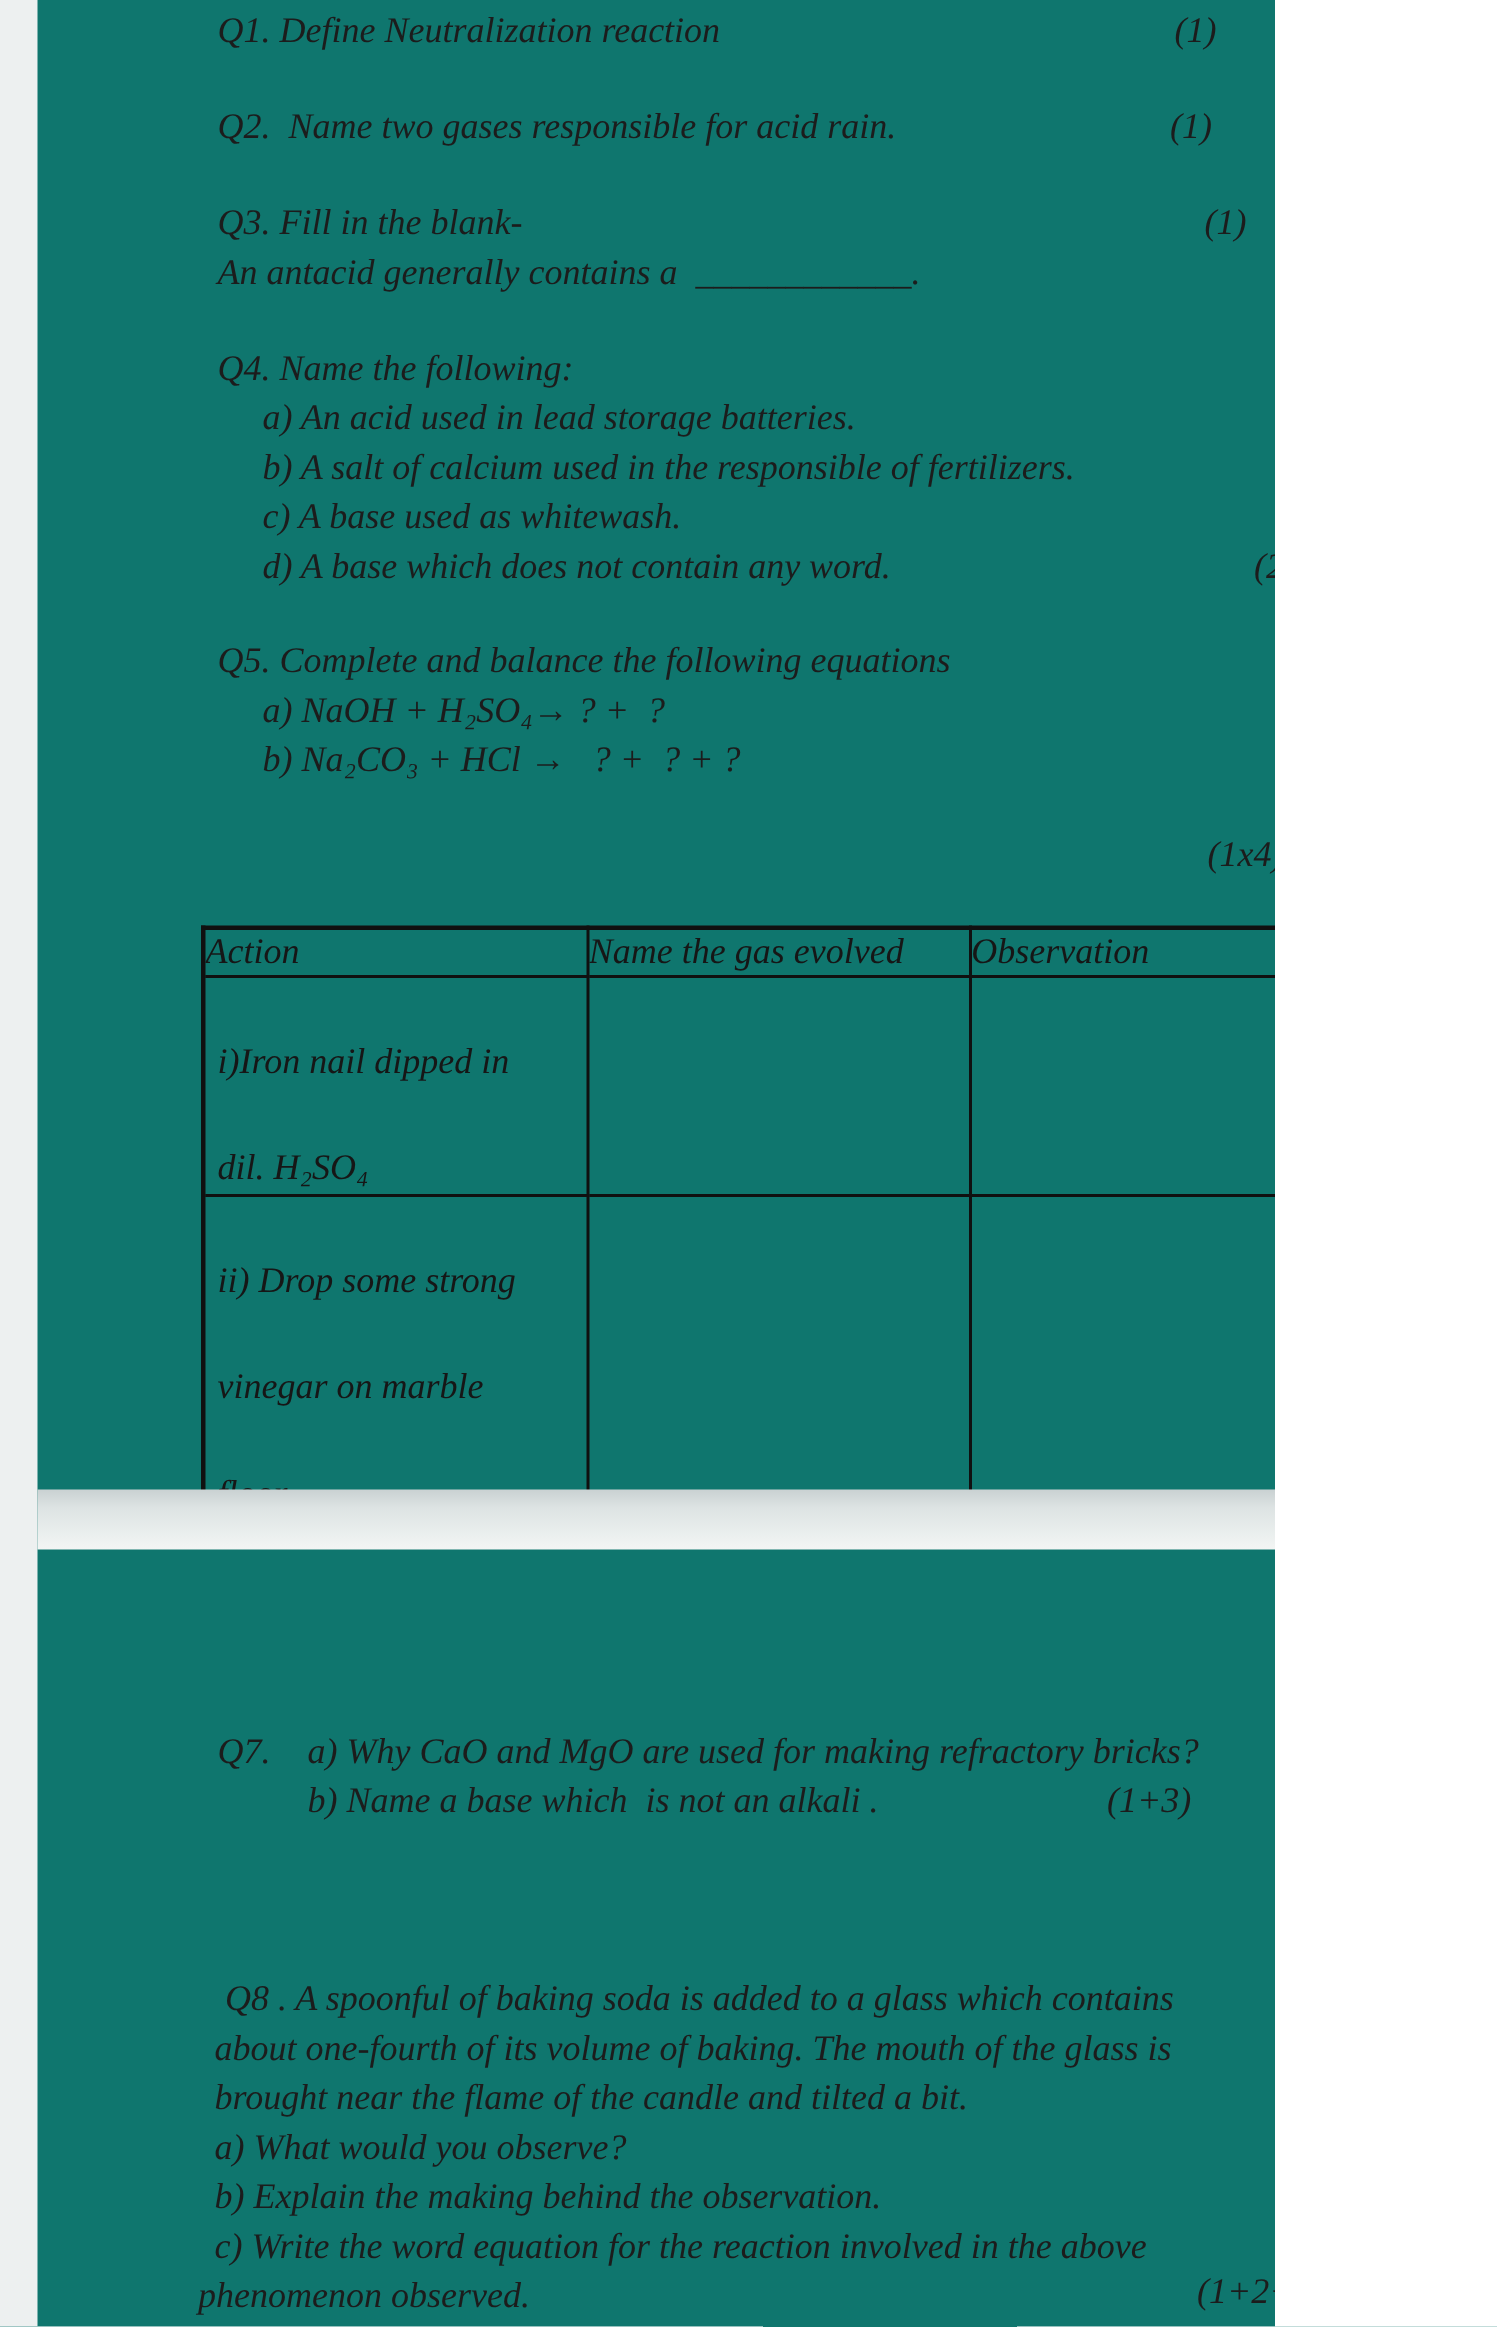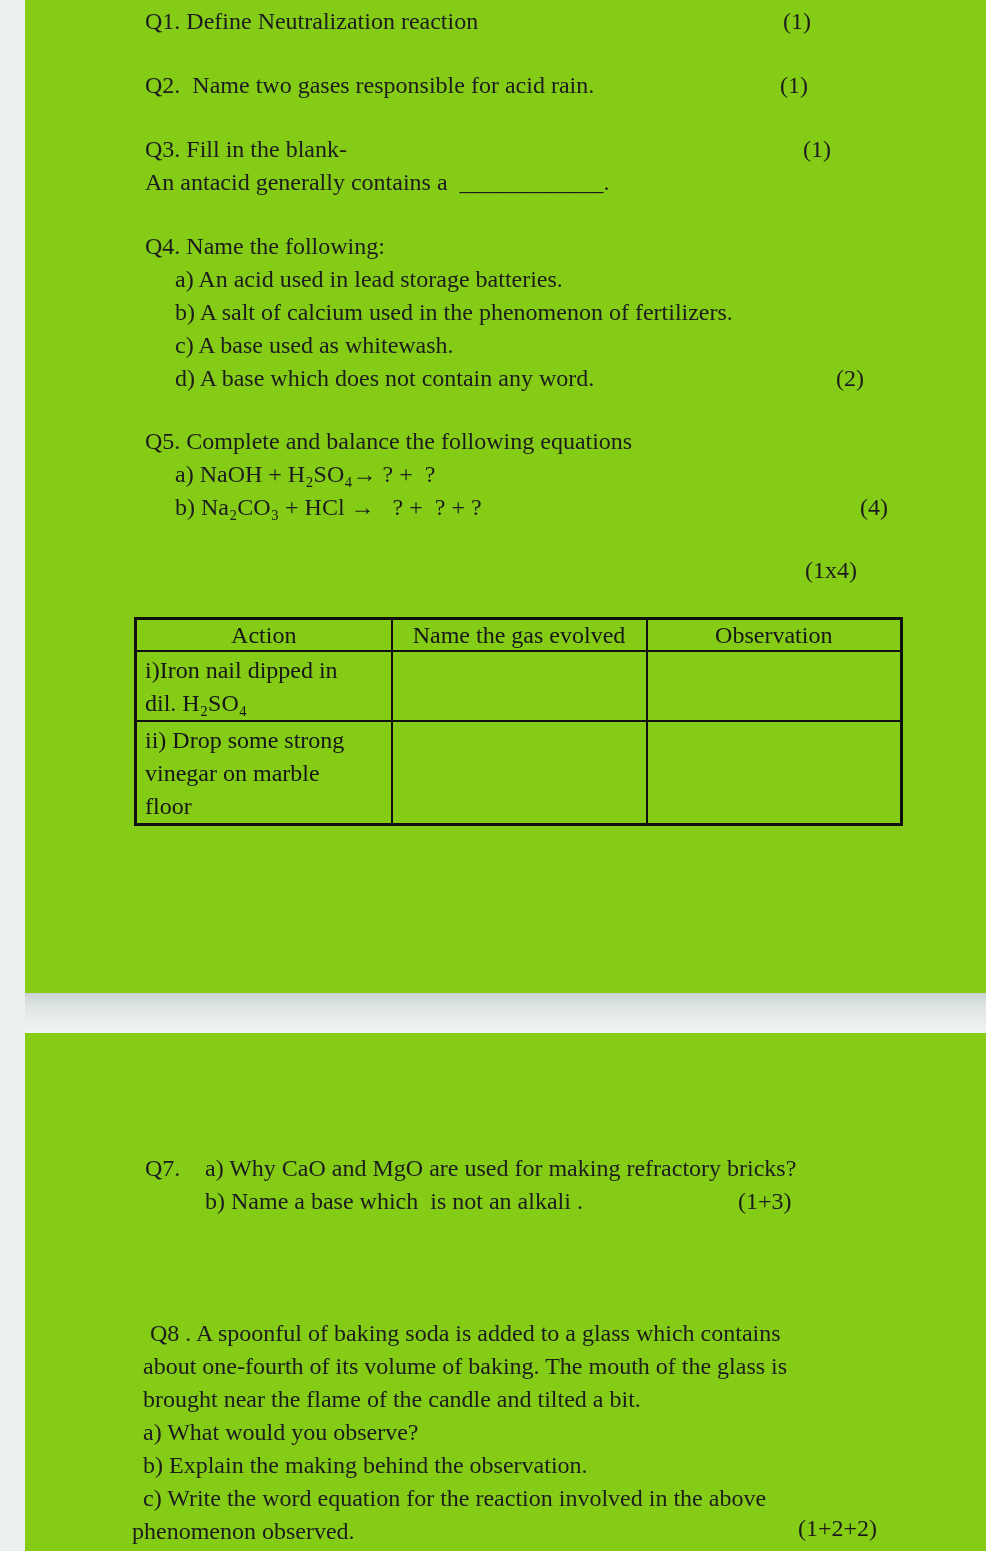--- a/index.html
+++ b/index.html
@@ -1,23 +1,24 @@
 <!DOCTYPE html>
 <html><head>
 <meta charset="utf-8">
 <style>
   html, body { margin: 0; padding: 0; background: #ffffff; }
   .sheet {
     position: relative;
-    width: 986px;
+    width: 850px;
     height: 1551px;
-    background: #84cc16;
+    background: #0f766e;
     overflow: hidden;
     font-family: "Liberation Serif", "DejaVu Serif", serif;
     color: #1c1c1c;
+    font-style: italic;
   }
   .left-strip {
     position: absolute;
     left: 0; top: 0;
     width: 25px; height: 1551px;
     background: #edf0f0;
   }
   .page-band {
     position: absolute;
     left: 25px; right: 0;
@@ -39,23 +40,23 @@
     table-layout: fixed;
     font-size: 24px;
     color: #161616;
   }
   table.gas-table th, table.gas-table td {
     border: 2px solid #101010;
     padding: 0;
     overflow: hidden;
   }
   table.gas-table { border: 3px solid #101010; }
-  th.hdr { font-weight: normal; text-align: center; height: 30px; }
+  th.hdr { font-weight: normal; text-align: left; height: 30px; }
   td.cell { vertical-align: top; }
-  td.cell .cl { padding-left: 8px; line-height: 33px; white-space: pre; }
+  td.cell .cl { padding-left: 8px; line-height: 33px; white-space: pre; margin-top: 38px; }
   tr.r1 td { height: 63px; }
   tr.r2 td { height: 96px; }
   td.cell .pad-top { padding-top: 2px; }
 </style>
 </head>
 <body>
 
 <div class="sheet">
   <div class="left-strip"></div>
 
@@ -64,21 +65,21 @@
 
   <div class="t" style="left:145px; top:72px">Q2.  Name two gases responsible for acid rain.</div>
   <div class="marks" style="left:780px; top:72px">(1)</div>
 
   <div class="t" style="left:145px; top:136px">Q3. Fill in the blank-</div>
   <div class="marks" style="left:803px; top:136px">(1)</div>
   <div class="t" style="left:145px; top:169px">An antacid generally contains a  ____________.</div>
 
   <div class="t" style="left:145px; top:233px">Q4. Name the following:</div>
   <div class="t" style="left:175px; top:266px">a) An acid used in lead storage batteries.</div>
-  <div class="t" style="left:175px; top:299px">b) A salt of calcium used in the phenomenon of fertilizers.</div>
+  <div class="t" style="left:175px; top:299px">b) A salt of calcium used in the responsible of fertilizers.</div>
   <div class="t" style="left:175px; top:332px">c) A base used as whitewash.</div>
   <div class="t" style="left:175px; top:365px">d) A base which does not contain any word.</div>
   <div class="marks" style="left:836px; top:365px">(2)</div>
 
   <div class="t" style="left:145px; top:428px">Q5. Complete and balance the following equations</div>
   <div class="t" style="left:175px; top:461px">a) NaOH + H₂SO₄→ ? +  ?</div>
   <div class="t" style="left:175px; top:494px">b) Na₂CO₃ + HCl →   ? +  ? + ?</div>
   <div class="marks" style="left:860px; top:494px">(4)</div>
 
   <div class="marks" style="left:805px; top:557px">(1x4)</div>

